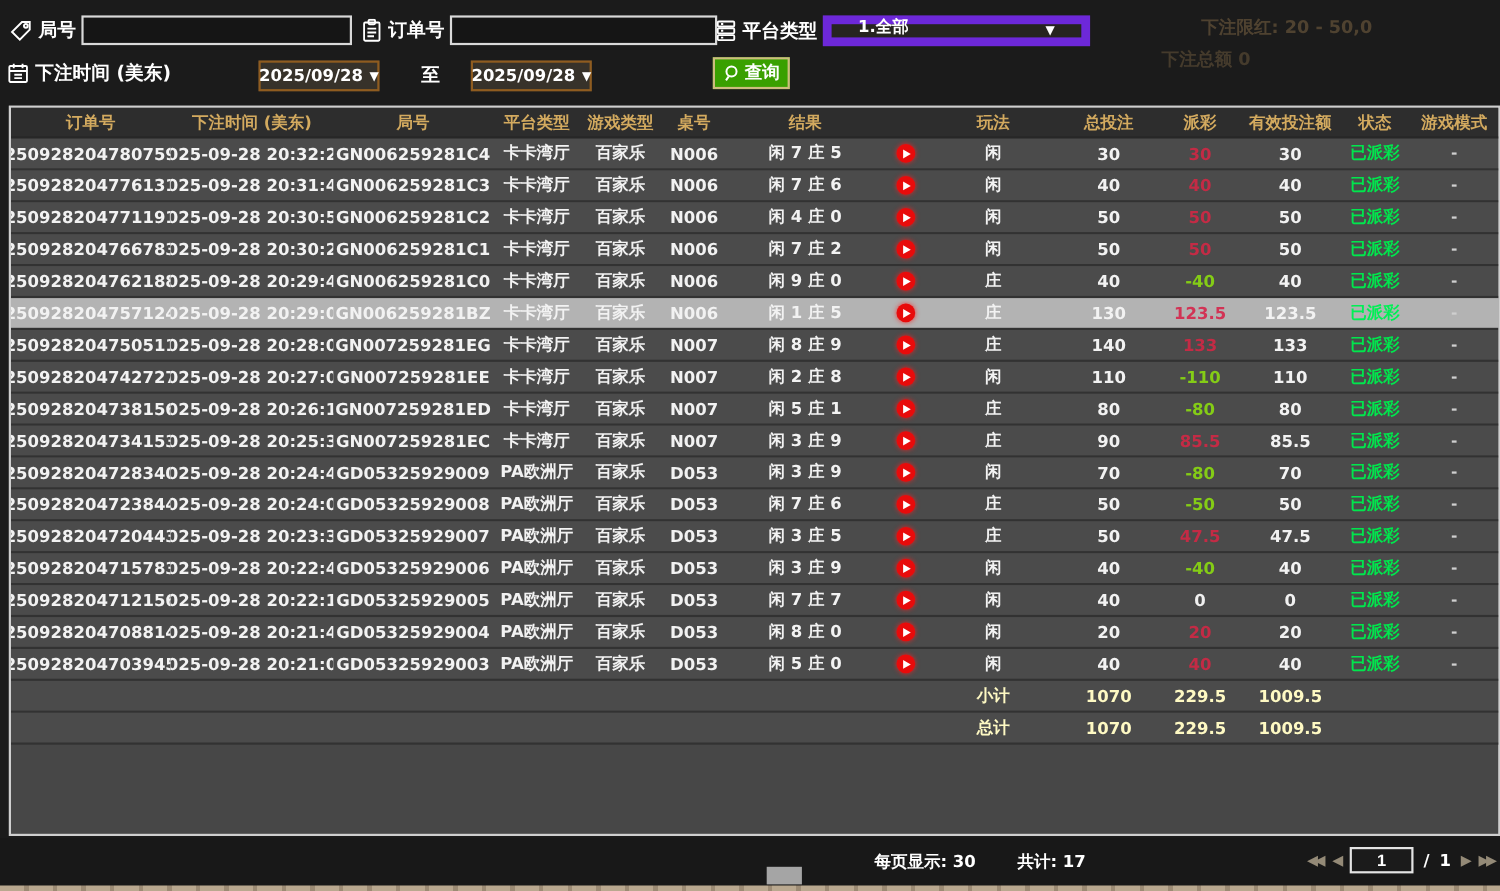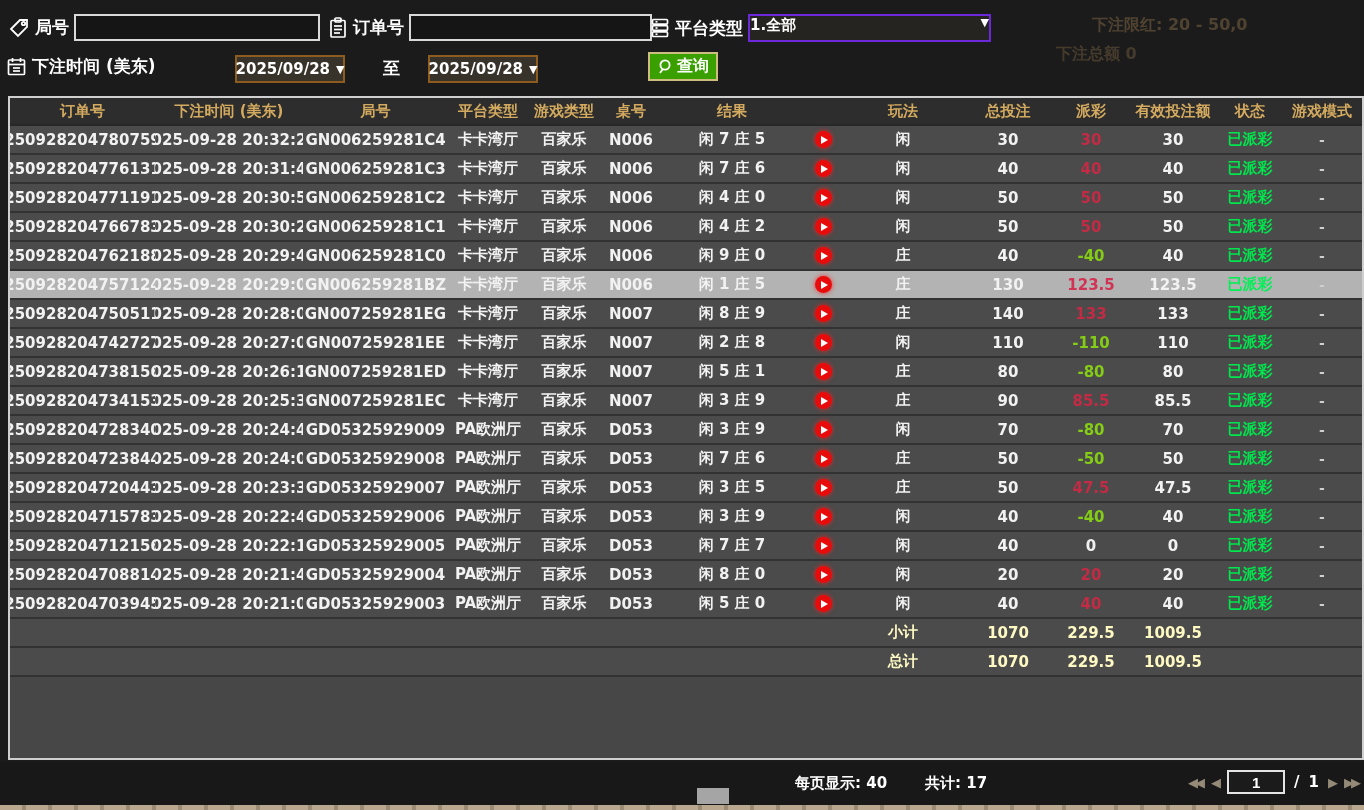--- a/index.html
+++ b/index.html
@@ -17,22 +17,22 @@
   .text-input {
     background:#151515; border:2px solid #d9d9d9; color:#fff;
     height:27px; font-size:15px; padding:0 6px; font-weight:bold; outline:none;
   }
   .date-box {
     background:#37322a; border:2px solid #8f5c20; color:#fff;
     height:28px; display:flex; align-items:center; justify-content:center;
     gap:6px; font-size:15px; cursor:pointer;
   }
   .select-box {
-    background:#262420; border:2px solid #6d28d9; color:#fff; height:28px;
-    display:flex; align-items:flex-start; font-size:15px; padding:0 0; cursor:pointer;
+    background:#262420; border:8px solid #6d28d9; color:#fff; height:28px;
+    display:flex; align-items:flex-end; font-size:15px; padding:0 24px; cursor:pointer;
   }
   .select-box .caret { margin-left:auto; font-size:11px; }
   .caret { font-size:11px; color:#fff; }
   .query-btn {
     position:absolute; left:648px; top:52px; width:70px; height:29px;
     background:#3aa000; border:2px solid #cdbd7e; color:#fff; font-size:16px;
     font-weight:bold; display:flex; align-items:center; justify-content:center;
     gap:3px; cursor:pointer;
   }
   .watermark { position:absolute; color:rgba(201,160,99,.30); font-size:16px; white-space:nowrap; }
@@ -244,21 +244,21 @@
         <div class="cell c-status status-paid">已派彩</div>
         <div class="cell c-mode dim">-</div>
       </div>
       <div class="trow">
         <div class="cell c-order">250928204766783</div>
         <div class="cell c-time">2025-09-28 20:30:23</div>
         <div class="cell c-round">GN006259281C1</div>
         <div class="cell c-platform">卡卡湾厅</div>
         <div class="cell c-game">百家乐</div>
         <div class="cell c-table">N006</div>
-        <div class="cell c-result">闲 4 庄 2</div>
+        <div class="cell c-result">闲 7 庄 2</div>
         <div class="cell c-play">
           <span class="play-btn"></span>
         </div>
         <div class="cell c-side">闲</div>
         <div class="cell c-total">50</div>
         <div class="cell c-payout pos">50</div>
         <div class="cell c-valid">50</div>
         <div class="cell c-status status-paid">已派彩</div>
         <div class="cell c-mode dim">-</div>
       </div>
@@ -525,21 +525,21 @@
         <div class="cell c-total">1070</div>
         <div class="cell c-payout">229.5</div>
         <div class="cell c-valid">1009.5</div>
         <div class="cell c-status"></div>
         <div class="cell c-mode"></div>
       </div>
     </div>
 </div>
 
 <div class="footer">
-  <div class="f-text" style="left:795px;">每页显示: 40</div>
+  <div class="f-text" style="left:795px;">每页显示: 30</div>
   <div class="f-text" style="left:925px;">共计: 17</div>
   <div class="pager">
     <span class="pg-arrow">◀◀</span>
     <span class="pg-arrow">◀</span>
     <input class="page-input" value="1" style="">
     <span class="pg-sep">/</span>
     <span class="pg-total">1</span>
     <span class="pg-arrow">▶</span>
     <span class="pg-arrow">▶▶</span>
   </div>

